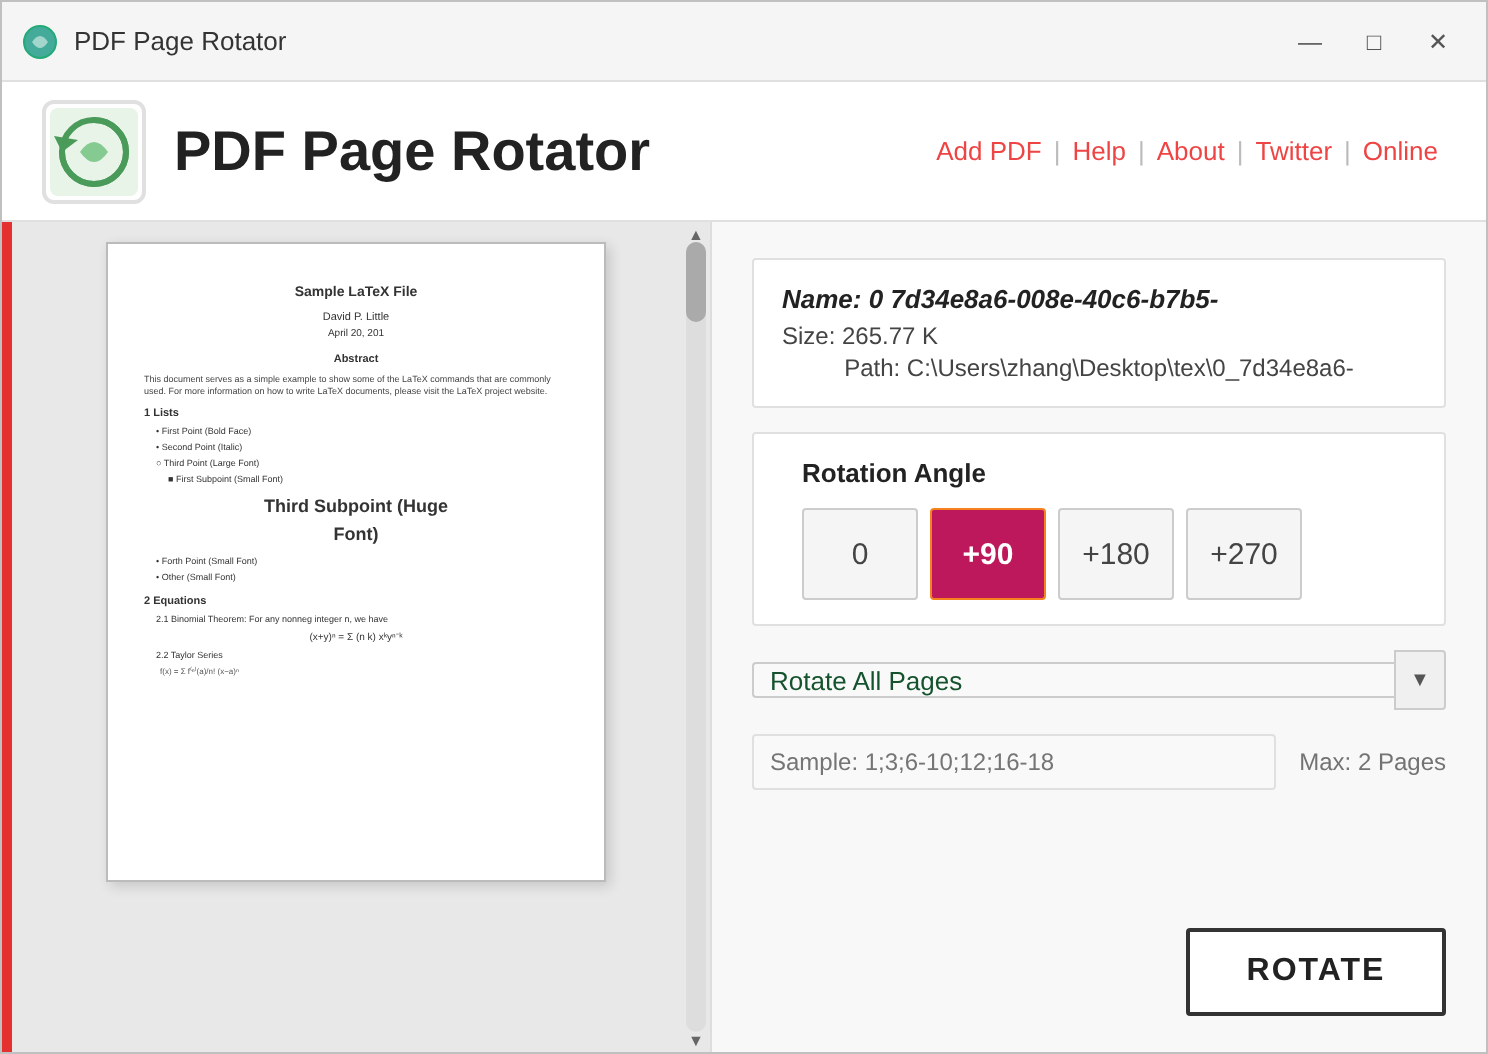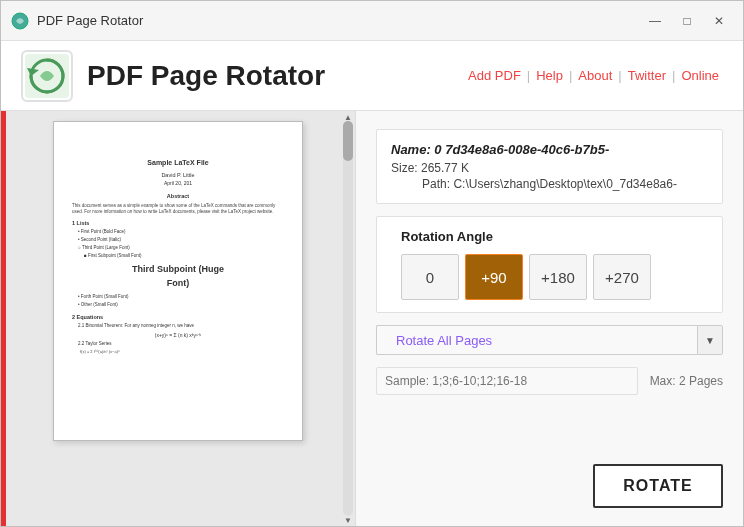--- a/index.html
+++ b/index.html
@@ -120,21 +120,21 @@
       padding: 10px;
       position: relative;
       overflow: hidden;
     }
     .pdf-page {
       width: 250px;
       min-height: 320px;
       background: #fff;
       border: 1px solid #bbb;
       box-shadow: 2px 2px 6px rgba(0,0,0,0.15);
-      padding: 36px 18px;
+      padding: 20px 18px;
       font-size: 5.5px;
       color: #333;
       line-height: 1.5;
       position: relative;
     }
     .pdf-page-title {
       text-align: center;
       font-size: 7px;
       font-weight: bold;
       margin-bottom: 2px;
@@ -271,44 +271,44 @@
       border-radius: 2px;
       display: flex;
       align-items: center;
       justify-content: center;
       font-size: 15px;
       font-weight: 500;
       color: #444;
       cursor: pointer;
     }
     .rot-btn.active {
-      background: #a16207;
+      background: #be185d;
       color: #fff;
       border-color: #f5821f;
-      font-weight: normal;
+      font-weight: bold;
     }
 
     
     .dropdown-row {
       display: flex;
       align-items: center;
       gap: 0;
     }
     .page-select {
       flex: 1;
-      height: 30px;
+      height: 18px;
       border: 1px solid #ccc;
       border-right: none;
       background: #f9f9f9;
       font-size: 13px;
-      padding: 0 19px;
+      padding: 0 8px;
       appearance: none;
       border-radius: 2px 0 0 2px;
       cursor: pointer;
-      color: #8b5cf6;
+      color: #14532d;
     }
     .dropdown-arrow-btn {
       width: 26px;
       height: 30px;
       border: 1px solid #ccc;
       background: #f0f0f0;
       display: flex;
       align-items: center;
       justify-content: center;
       cursor: pointer;

